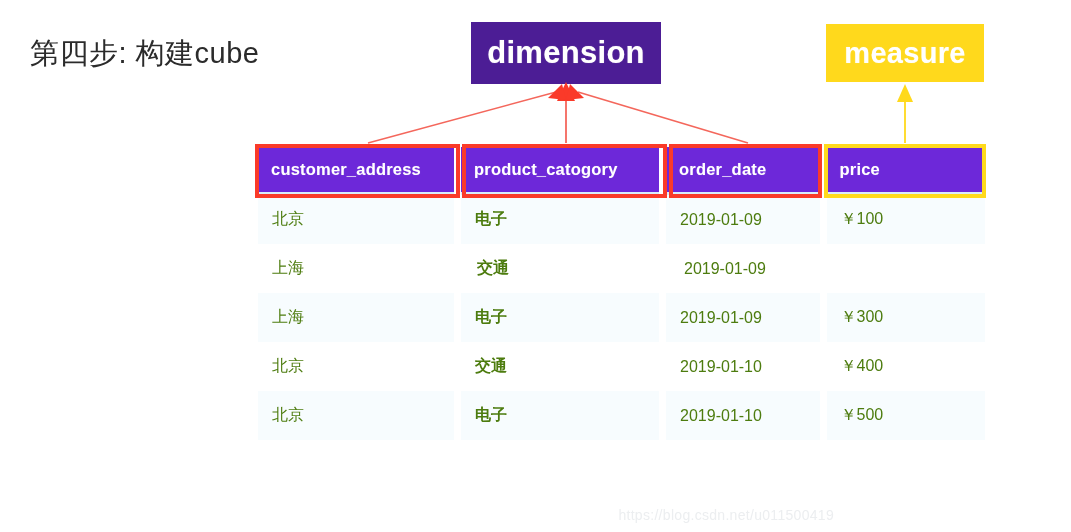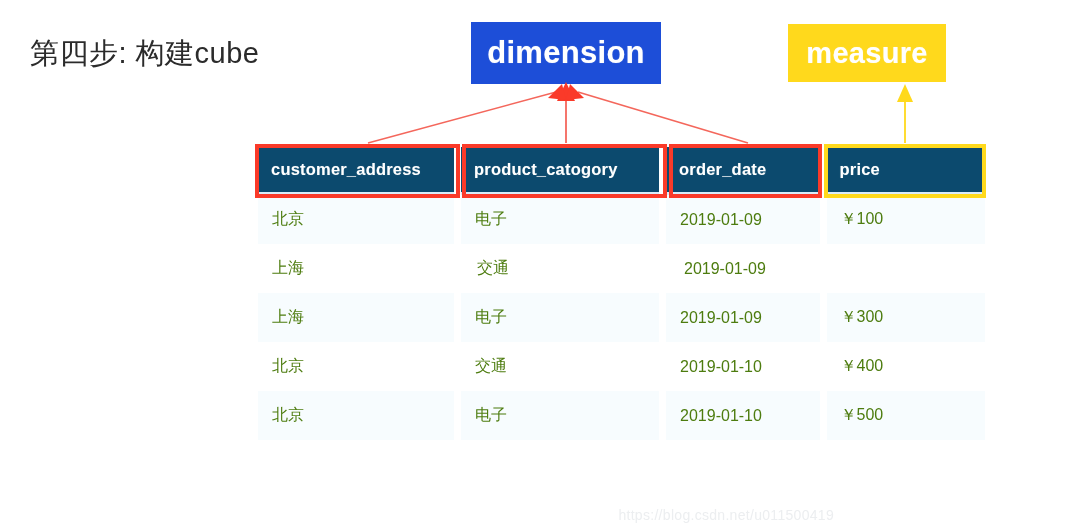--- a/index.html
+++ b/index.html
@@ -43,25 +43,25 @@
     font-weight: bold;
     color: #ffffff;
     letter-spacing: 0.3px;
     text-shadow: 0 0 1px rgba(255,255,255,0.45);
   }
   .callout-dimension {
     left: 471px;
     top: 22px;
     width: 190px;
     height: 62px;
-    background: #1d4ed8;
+    background: #4c1d95;
     font-size: 31px;
   }
   .callout-measure {
-    left: 788px;
+    left: 826px;
     top: 24px;
     width: 158px;
     height: 58px;
     background: #ffd91c;
     font-size: 29px;
   }
 
   
   .arrow-layer {
     position: absolute;
@@ -96,31 +96,31 @@
     padding-left: 14px;
     background: #f7fcfe;
     margin-right: 7px;
     height: 100%;
   }
   .tcell:last-child { margin-right: 0; }
 
   .trow.alt .tcell { background: #ffffff; }
 
   .c1 { width: 198px; }
-  .c2 { width: 200px; }
+  .c2 { width: 200px; font-weight: bold; }
   .c3 { width: 155px; }
   .c4 { width: 160px; }
 
   
   .hcell {
     box-sizing: border-box;
     display: flex;
     align-items: center;
     height: 100%;
-    background: #0c4a6e;
+    background: #6d28d9;
     color: #ffffff;
     font-weight: bold;
     font-size: 16.5px;
     padding-left: 13px;
     margin-right: 7px;
     border-bottom: 3px solid #d9ecfa;
     letter-spacing: 0.2px;
     text-shadow: 0 0 1px rgba(255,255,255,0.3);
   }
   .hcell:last-child { margin-right: 0; }

